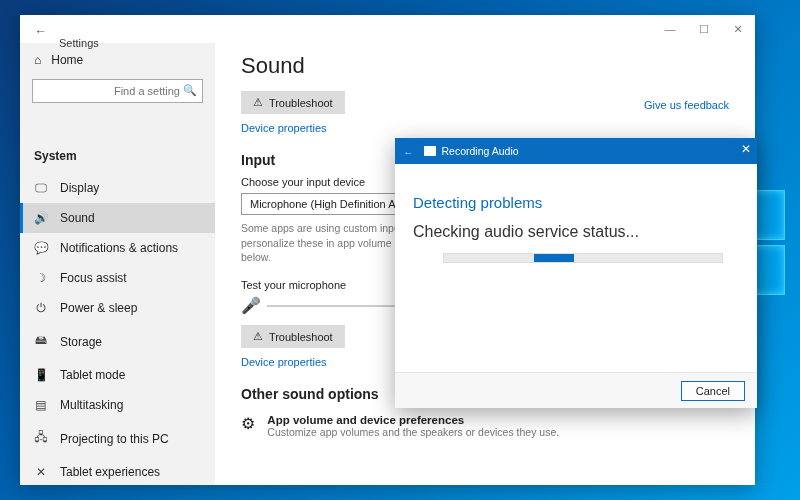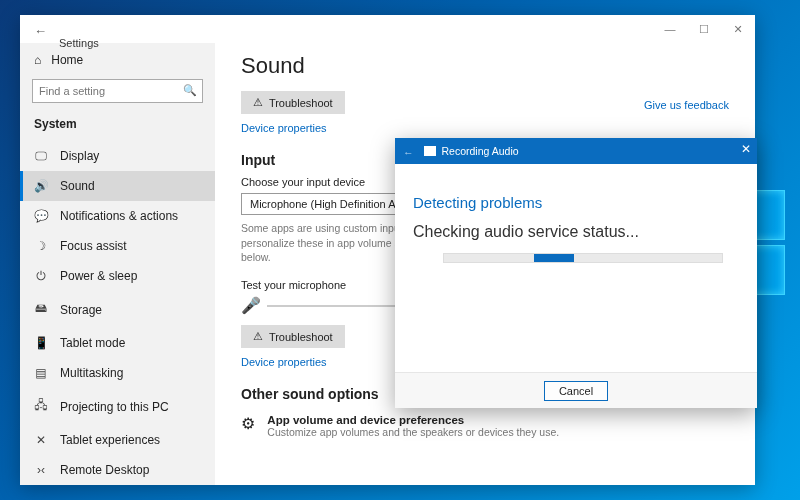--- a/index.html
+++ b/index.html
@@ -9,23 +9,23 @@
   .settings-window { position: absolute; left: 20px; top: 15px; width: 735px; height: 470px; background: #fff; box-shadow: 0 4px 20px rgba(0,0,0,0.3); display: flex; flex-direction: column; }
   .titlebar { height: 28px; display: flex; align-items: center; padding: 0 6px; font-size: 11px; color: #333; position: relative; }
   .titlebar .back { font-size: 13px; color: #555; padding: 0 8px; }
   .titlebar .title { margin-left: 4px; margin-top: 28px; }
   .titlebar .win-controls { position: absolute; right: 0; top: 0; display: flex; }
   .titlebar .win-controls span { width: 34px; height: 28px; display: flex; align-items: center; justify-content: center; font-size: 11px; color: #777; }
   .body { flex: 1; display: flex; overflow: hidden; }
   .sidebar { width: 195px; background: #f2f2f2; display: flex; flex-direction: column; font-size: 12px; color: #222; }
   .sidebar .home { display: flex; align-items: center; gap: 10px; padding: 10px 14px 10px 14px; }
   .search { margin: 2px 12px 8px 12px; position: relative; }
-  .search input { width: 100%; height: 24px; border: 1px solid #aaa; padding: 0 22px 0 6px; font-size: 11px; background: #fff; }
+  .search input { width: 100%; height: 24px; border: 1px solid #aaa; padding: 0 22px 0 6px; font-size: 11px; background: #fff; text-align: right; }
   .search .mag { position: absolute; right: 6px; top: 5px; font-size: 11px; color: #666; }
-  .sidebar .section-label { font-weight: 600; font-size: 12px; padding: 6px 14px 6px 14px; }
+  .sidebar .section-label { font-weight: 600; font-size: 12px; padding: 6px 14px 6px 14px; margin-top: 32px; }
   .nav-items { display: flex; flex-direction: column; margin-top: 4px; }
   .nav-item { display: flex; align-items: center; gap: 12px; padding: 8px 14px; font-size: 12px; cursor: default; }
   .nav-item.selected { background: #d8d8d8; position: relative; }
   .nav-item.selected::before { content:""; position:absolute; left:0; top:0; bottom:0; width:3px; background:#0078d7; }
   .nav-item .ico { width: 14px; text-align: center; color: #444; font-size: 12px; }
   .content { flex: 1; padding: 10px 26px 10px 26px; overflow: hidden; position: relative; color: #222; }
   h1 { font-weight: 400; font-size: 22px; margin-bottom: 12px; }
   h2 { font-weight: 600; font-size: 14px; margin: 16px 0 8px 0; }
   .btn-secondary { display: inline-flex; align-items: center; gap: 6px; background: #dcdcdc; border: none; padding: 5px 12px; font-size: 11px; color: #222; }
   .link { color: #0067c0; font-size: 11px; display: inline-block; margin-top: 8px; }
@@ -42,21 +42,21 @@
   .troubleshooter { position: absolute; left: 395px; top: 138px; width: 362px; height: 270px; background: #fff; box-shadow: 0 6px 22px rgba(0,0,0,0.35); display: flex; flex-direction: column; }
   .ts-titlebar { height: 26px; background: #0a6cbf; color: #fff; display: flex; align-items: center; padding: 0 8px; font-size: 10.5px; position: relative; }
   .ts-titlebar .back { color: #bcd9f0; margin-right: 10px; }
   .ts-titlebar .sq { width: 12px; height: 10px; background:#fff; margin-right:6px; display:inline-block; }
   .ts-titlebar .close { position: absolute; right: 6px; top: 4px; color: #fff; font-size: 12px; }
   .ts-body { flex:1; padding: 30px 18px; }
   .ts-body h3 { color: #0a6cbf; font-weight: 400; font-size: 15px; margin-bottom: 12px; }
   .ts-status { font-size: 16px; color: #333; margin-bottom: 12px; }
   .progress { width: 280px; height: 10px; background: #eaeaea; border: 1px solid #ddd; margin: 4px 0 0 30px; position: relative; }
   .progress .fill { position: absolute; left: 90px; width: 40px; top:0; bottom:0; background: #0a6cbf; }
-  .ts-footer { height: 36px; border-top: 1px solid #e6e6e6; display: flex; justify-content: center; align-items: center; padding: 12px 12px; background: #f7f7f7; }
+  .ts-footer { height: 36px; border-top: 1px solid #e6e6e6; display: flex; justify-content: flex-end; align-items: center; padding: 12px 12px; background: #f7f7f7; }
   .btn-cancel { border: 1px solid #0a6cbf; background:#fdfdfd; padding: 3px 14px; font-size: 11px; color:#222; }
 </style>
 </head>
 <body>
 
 <div class="win-logo">
   <div class="sq" style="left:0;top:0"></div>
     <div class="sq" style="left:55px;top:0"></div>
   <div class="sq" style="left:0;top:55px"></div>
     <div class="sq" style="left:55px;top:55px"></div>

